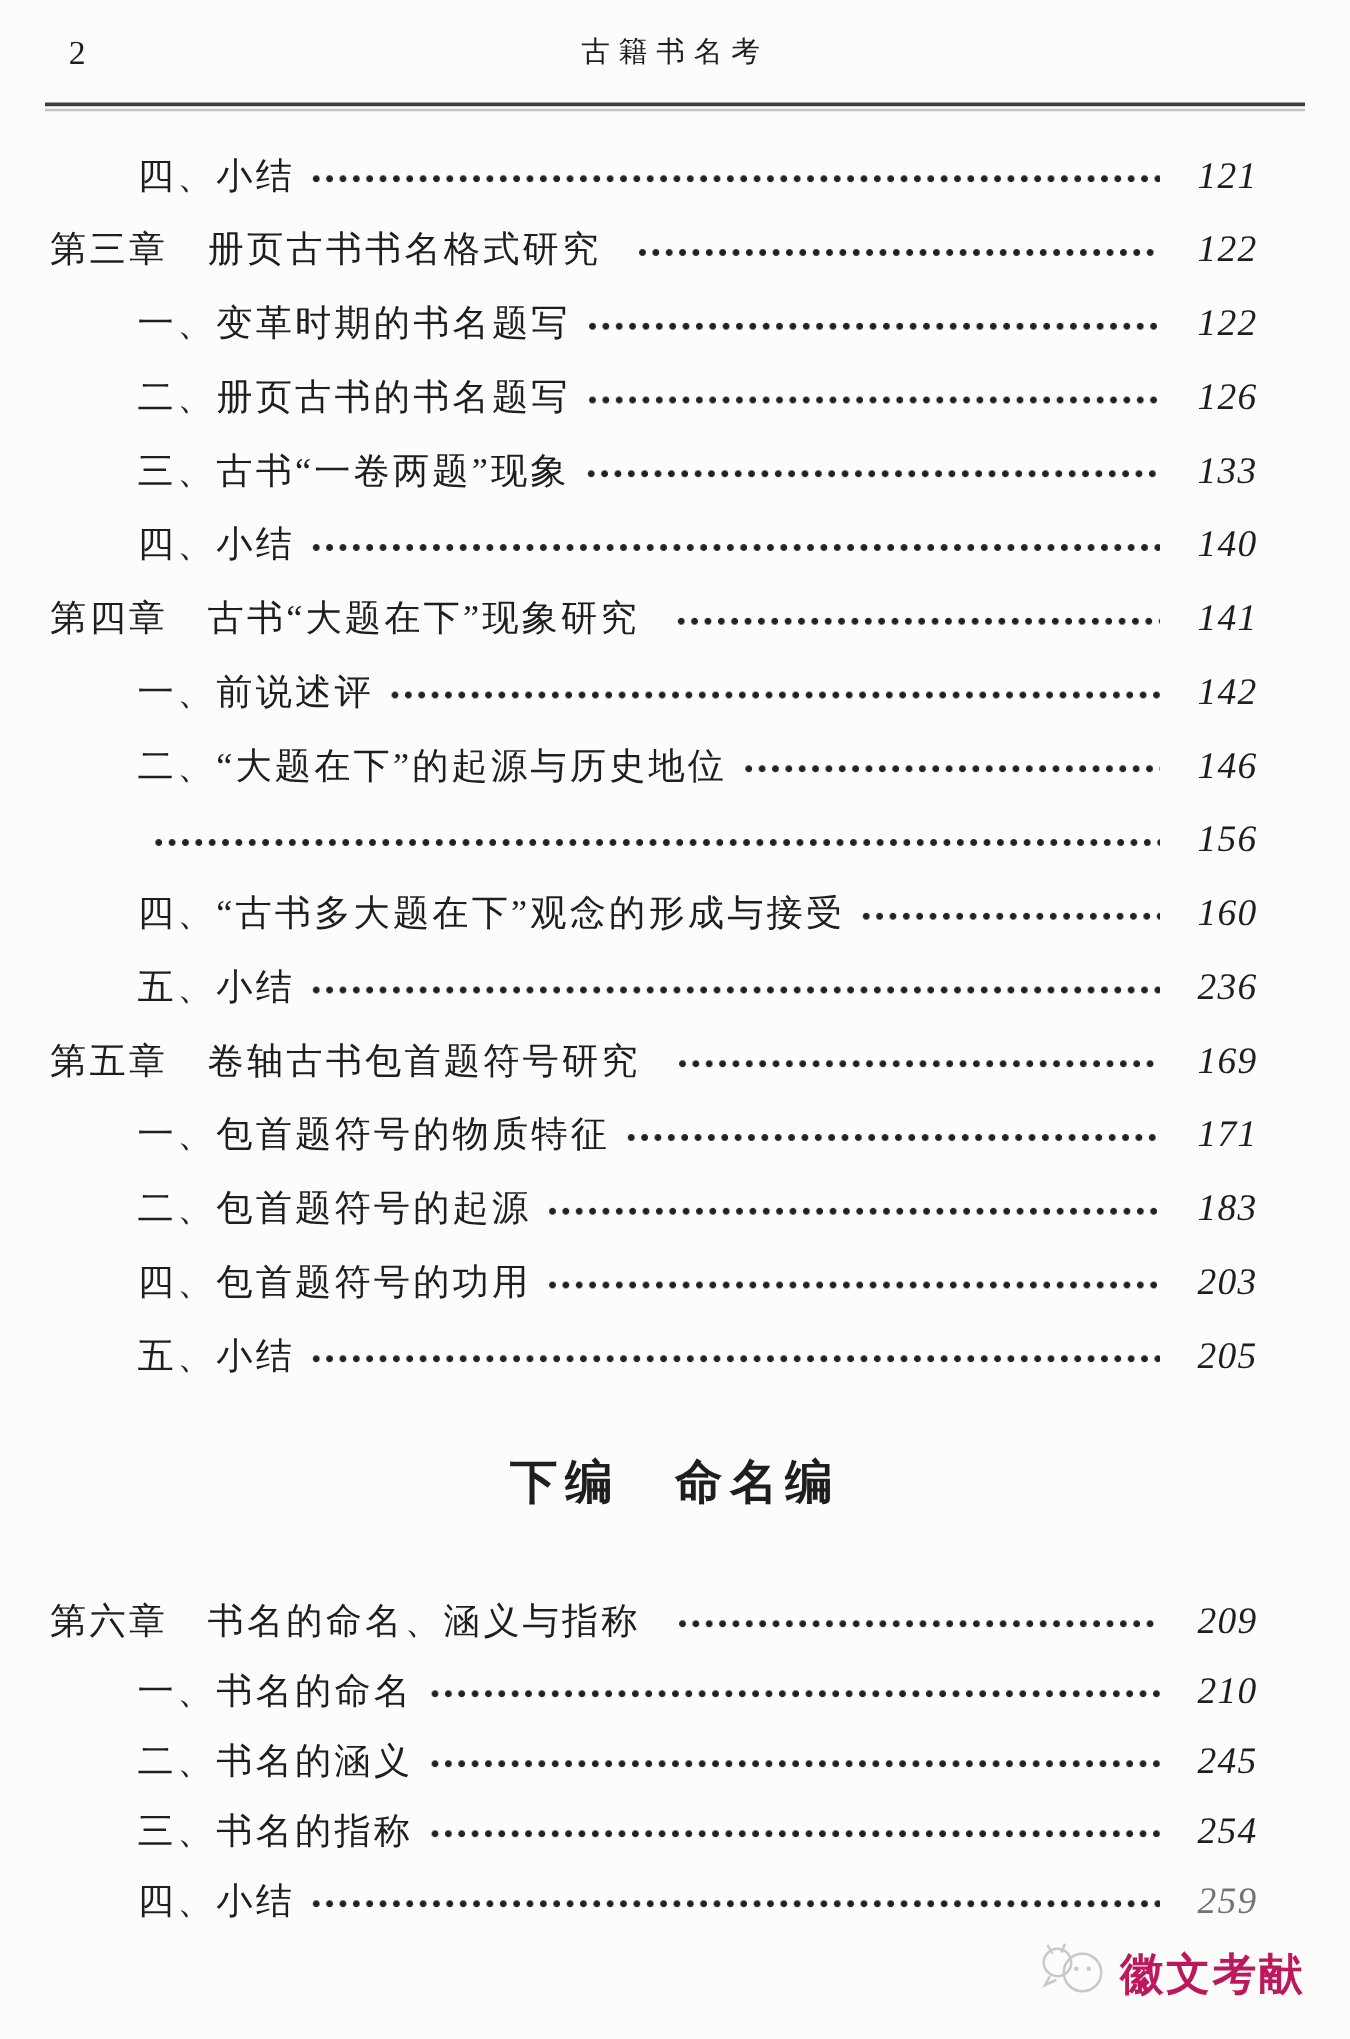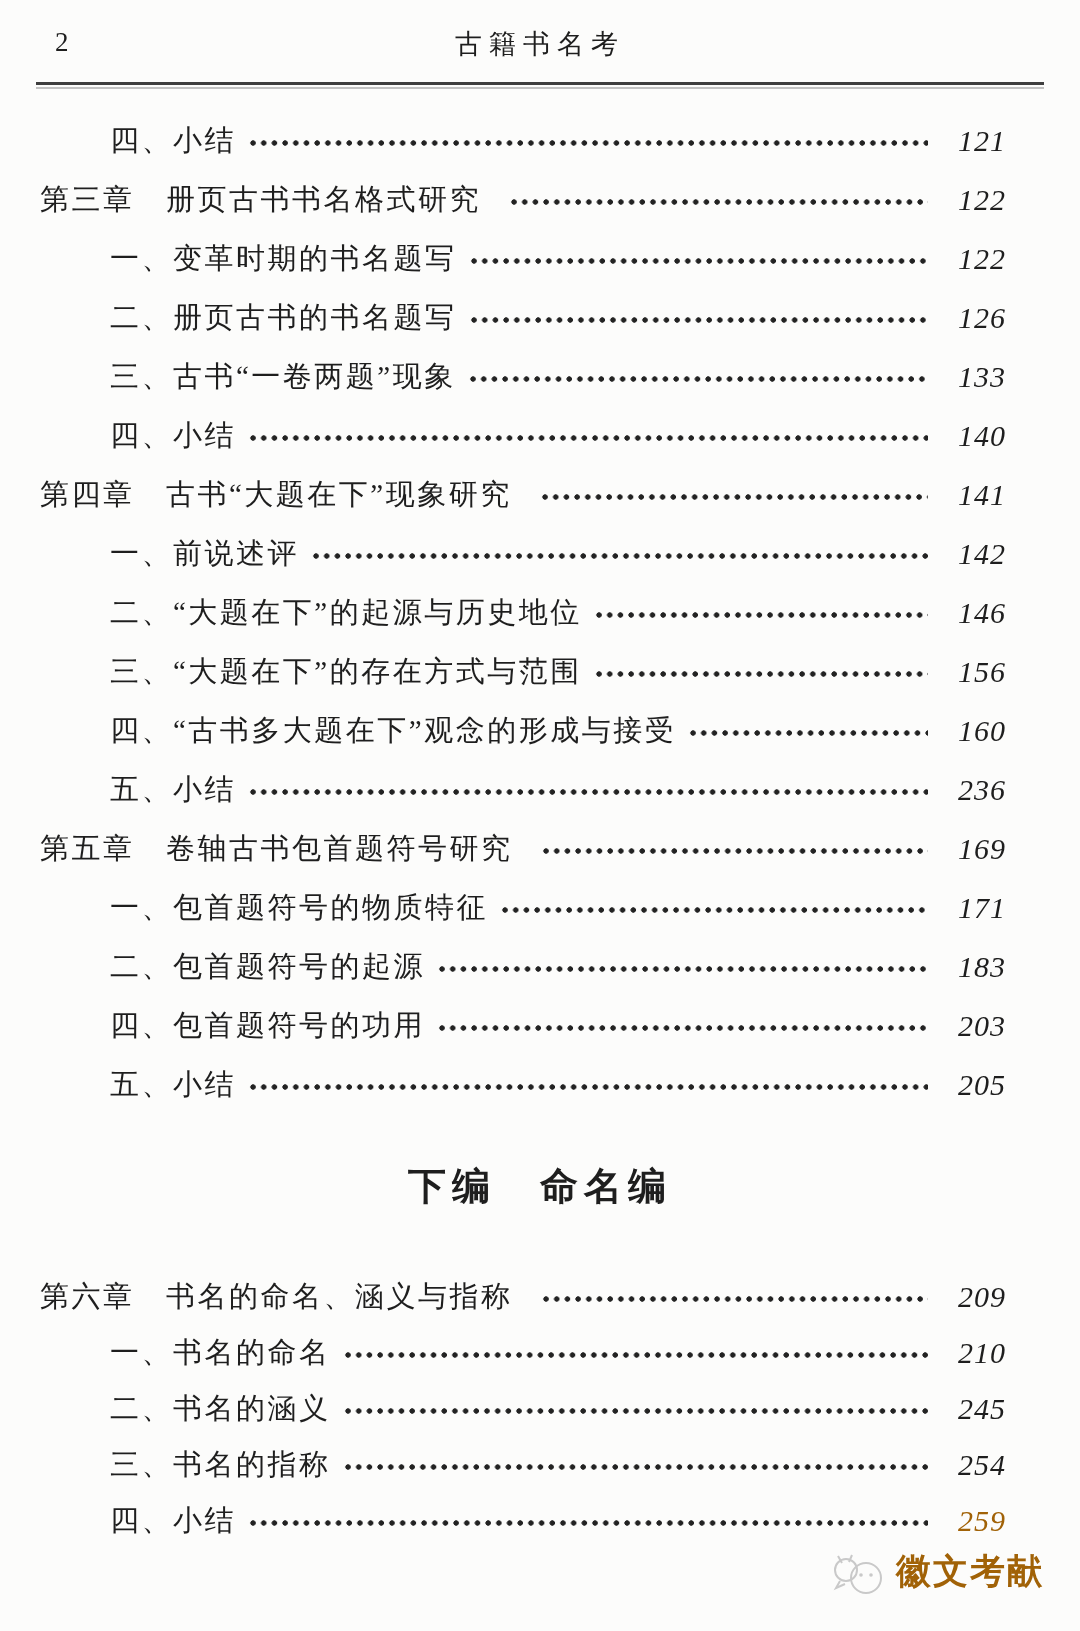--- a/index.html
+++ b/index.html
@@ -12,21 +12,21 @@
     font-family: "Liberation Serif", "DejaVu Serif", serif;
     overflow: hidden;
   }
   
   .header { position: relative; padding: 26px 38px 0 38px; height: 50px; }
   .header .folio {
     position: absolute; left: 55px; top: 27px;
     font-size: 27px;
   }
   .header .book-title {
-    text-align: center; font-size: 27px; letter-spacing: 7px;
+    text-align: center; font-size: 23px; letter-spacing: 7px;
   }
   .rule-wrap { margin: 6px 36px 0 36px; }
   .rule-dark { height: 3px; background: #3e3e3e; }
   .rule-light { height: 2px; background: #c2c2c2; margin-top: 2px; }
 
   
   .toc { padding: 22px 74px 0 40px; }
   .toc2 { padding-top: 0; }
   .row { display: flex; align-items: center; height: 59px; font-size: 29px; letter-spacing: 2.5px; white-space: nowrap; }
   .toc2 .row { height: 56px; }
@@ -38,33 +38,33 @@
     background-image: radial-gradient(circle at 5px 5px, #222 2.4px, rgba(0,0,0,0) 3px);
     background-size: 10.7px 10px;
     background-repeat: repeat-x;
     background-position: 0 center;
   }
   .row.chapter .leader { margin-left: 28px; }
   .pg {
     flex: 0 0 auto; min-width: 62px; text-align: right;
     font-size: 30px; letter-spacing: 1px; font-style: italic;
   }
-  .pg.faint { color: #a16207; }
+  .pg.faint { color: #737373; }
 
   
   .part-heading {
     margin-top: 44px; height: 56px; line-height: 56px;
     text-align: center; font-size: 38px; font-weight: bold; letter-spacing: 6px;
   }
 
   
   .watermark {
     position: absolute; top: 1548px; right: 36px;
-    display: flex; align-items: flex-start; gap: 6px;
-    color: #a16207; z-index: 5; font-family: Liberation Mono, monospace;
+    display: flex; align-items: flex-end; gap: 6px;
+    color: #be185d; z-index: 5;
   }
   .wm-text { font-size: 35px; font-weight: bold; letter-spacing: 2px; }
 </style>
 </head>
 <body>
 
 <div class="page">
 
   <div class="header">
     <span class="folio">2</span>
@@ -115,21 +115,20 @@
       <span class="lbl">一、前说述评</span>
       <span class="leader"></span>
       <span class="pg">142</span>
     </div>
     <div class="row sub">
       <span class="lbl">二、“大题在下”的起源与历史地位</span>
       <span class="leader"></span>
       <span class="pg">146</span>
     </div>
     <div class="row sub">
-      <span class="lbl">三、“大题在下”的存在方式与范围</span>
       <span class="leader"></span>
       <span class="pg">156</span>
     </div>
     <div class="row sub">
       <span class="lbl">四、“古书多大题在下”观念的形成与接受</span>
       <span class="leader"></span>
       <span class="pg">160</span>
     </div>
     <div class="row sub">
       <span class="lbl">五、小结</span>

